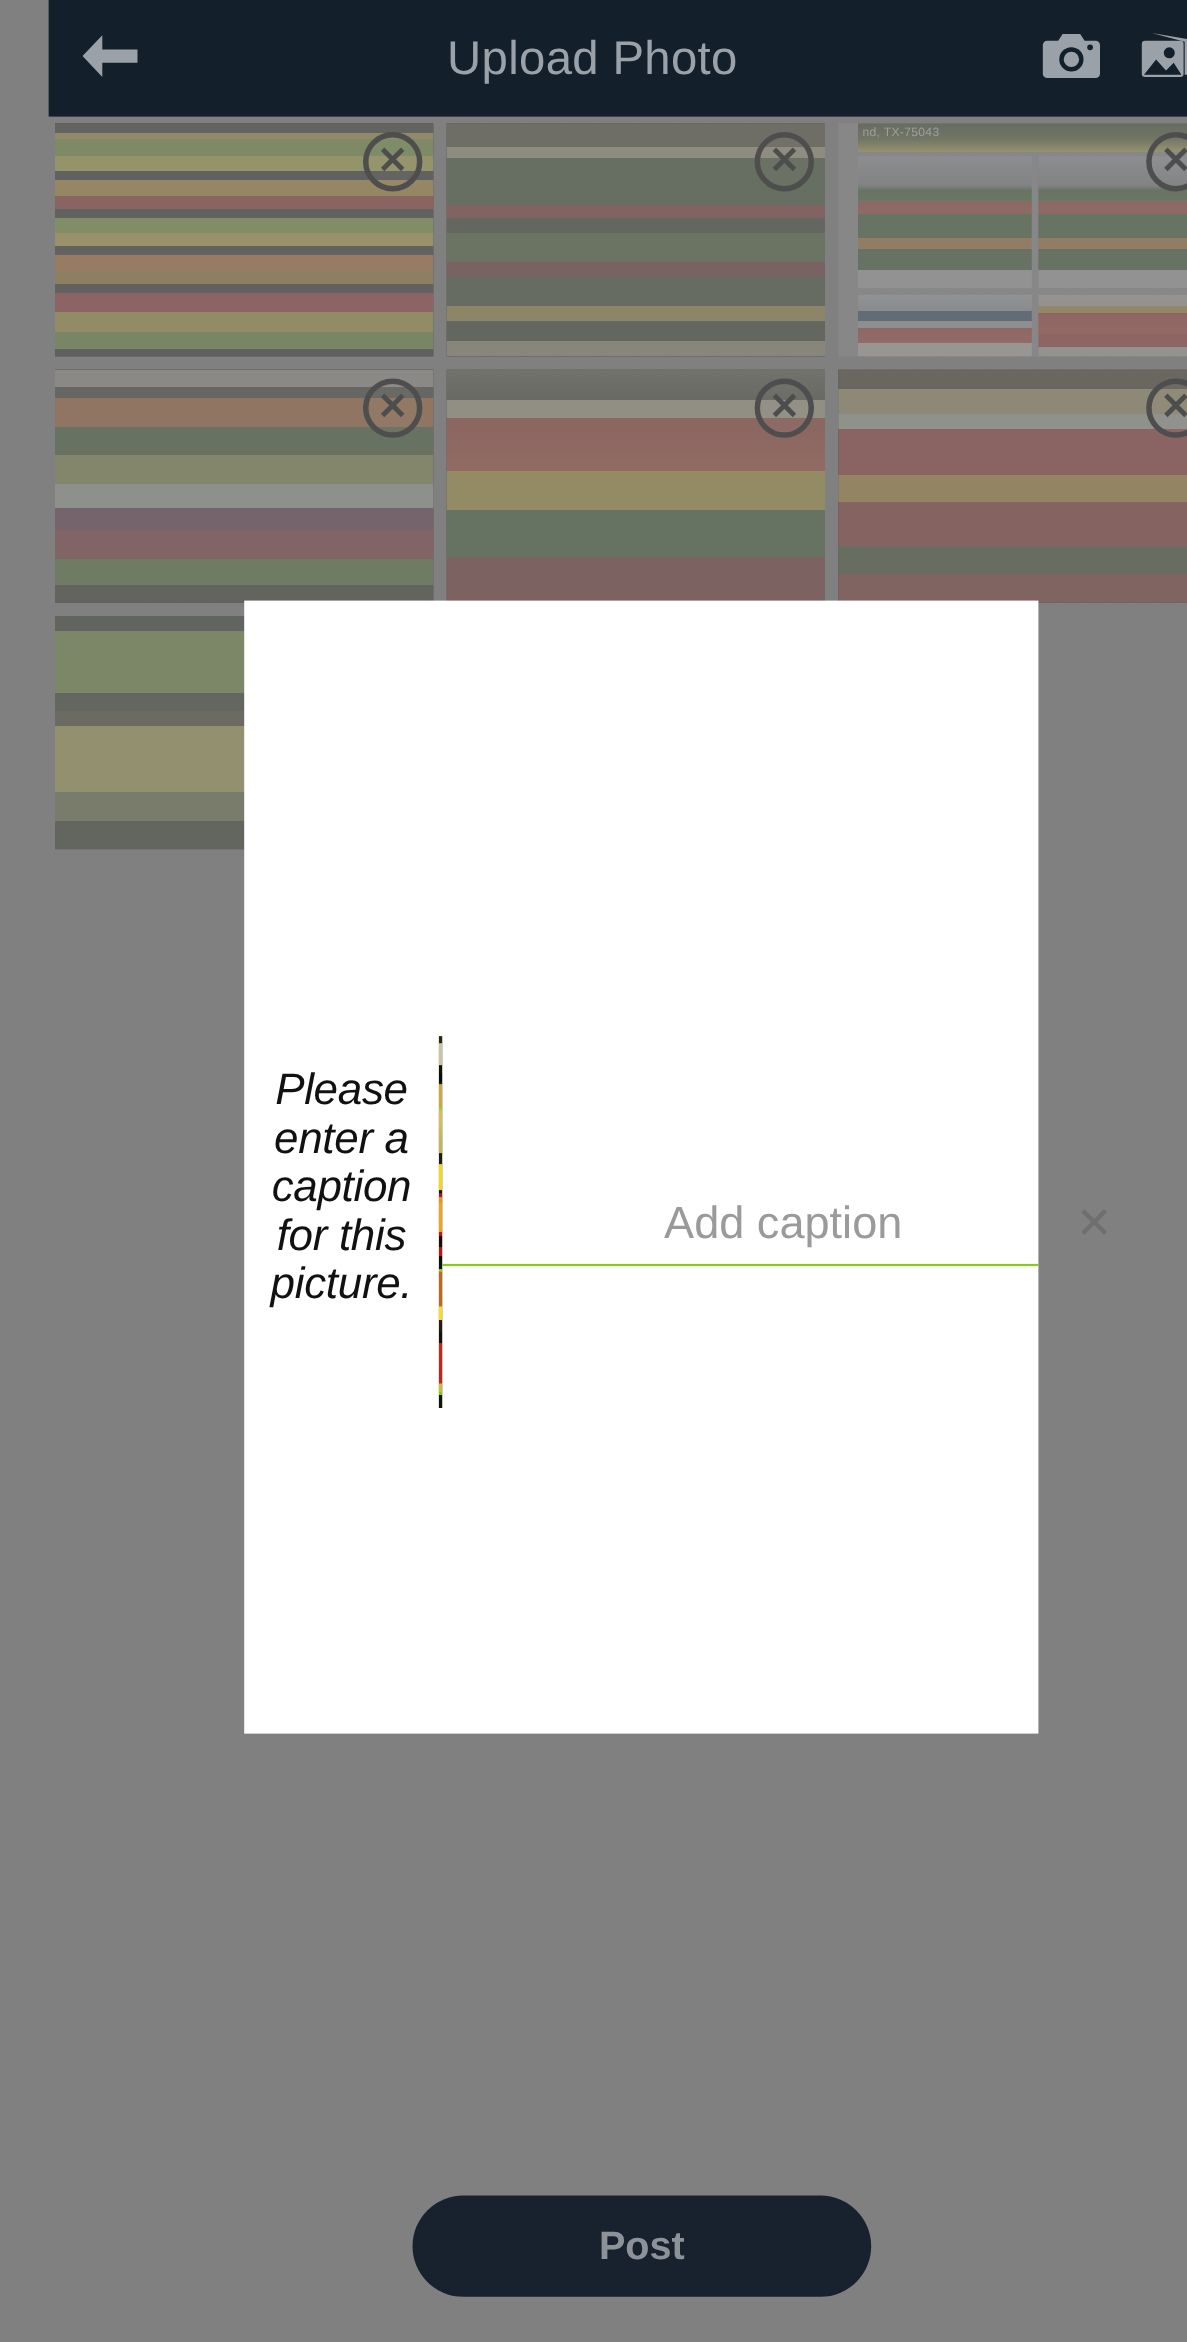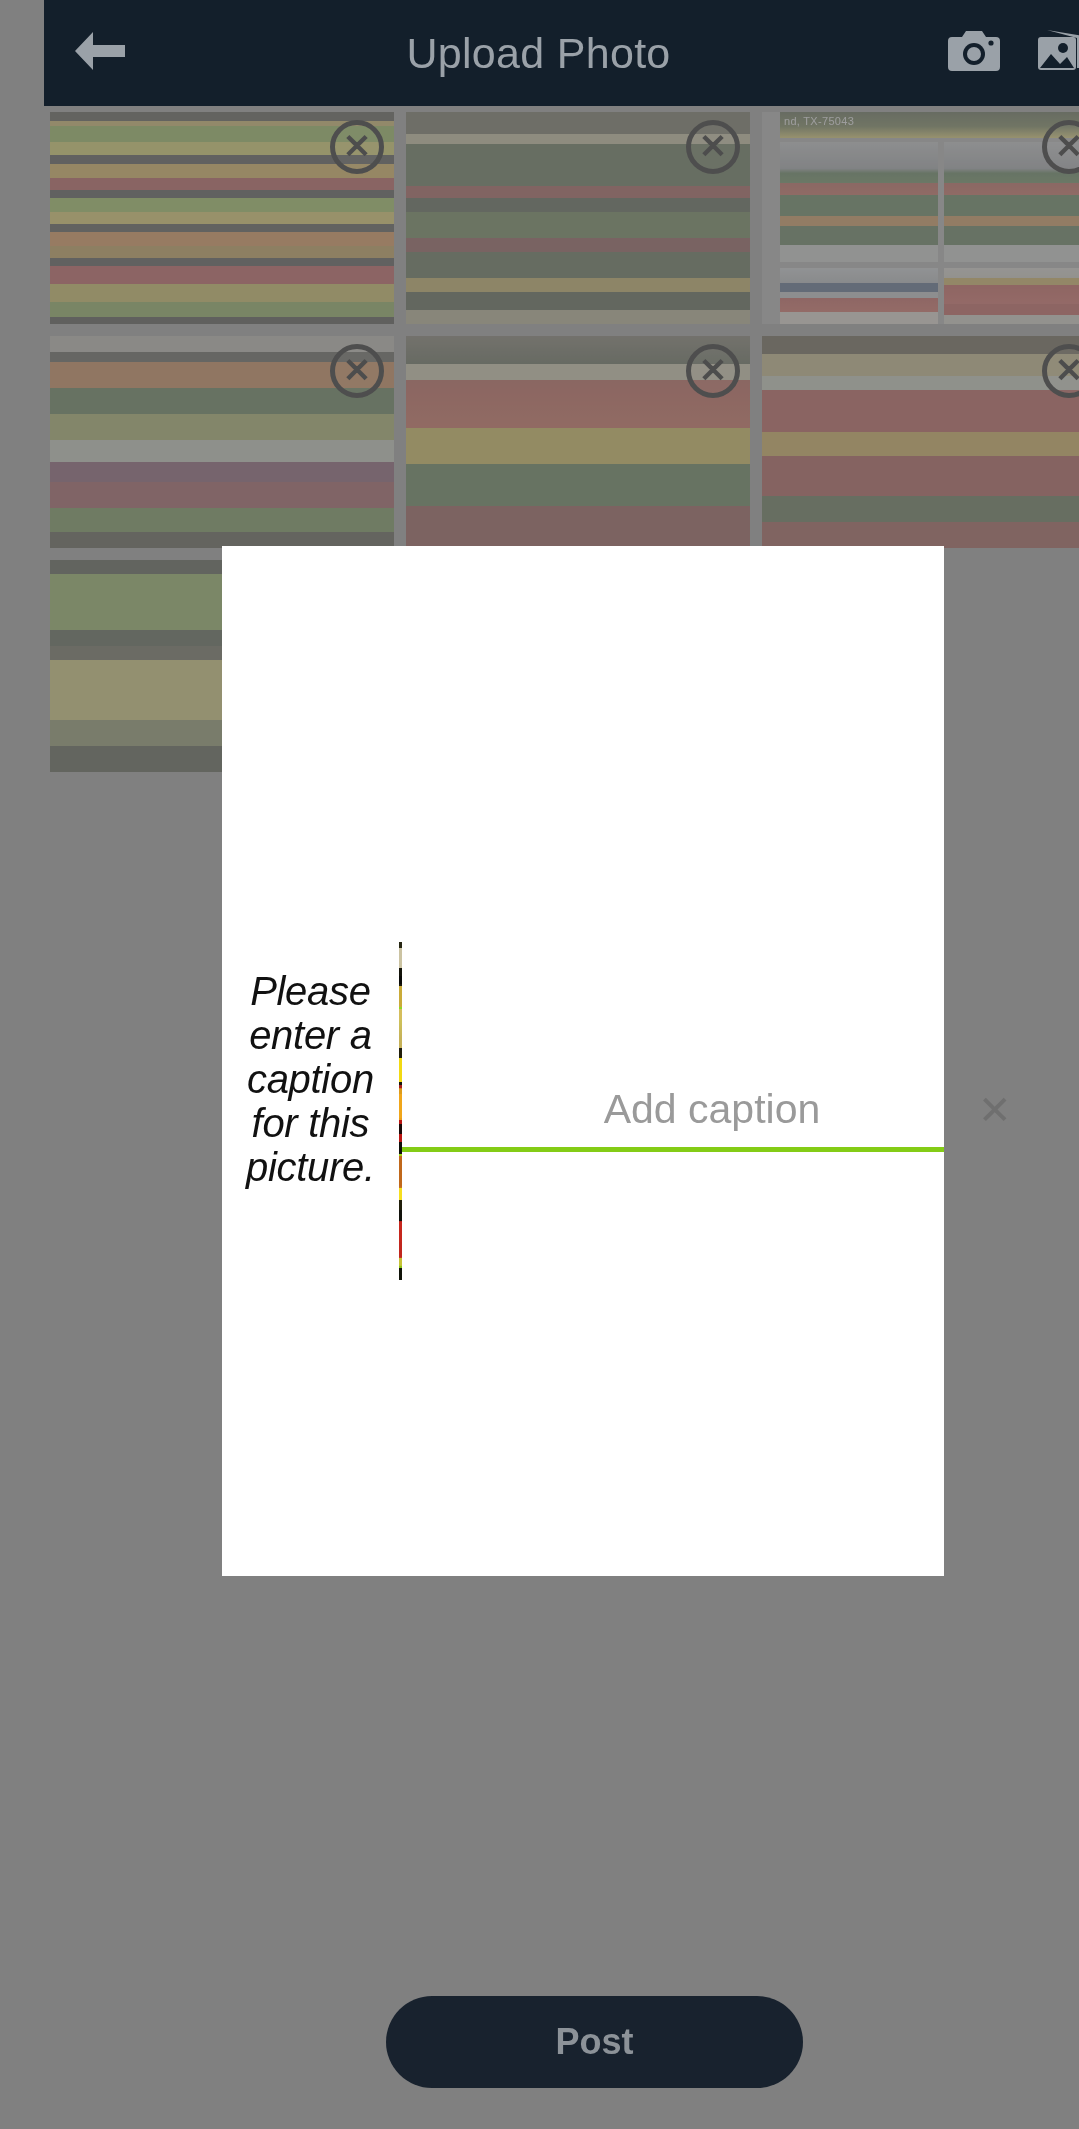--- a/index.html
+++ b/index.html
@@ -277,21 +277,21 @@
   .scrim {
     position: absolute;
     inset: 0;
     background: rgba(128,128,128,0.55);
     z-index: 2;
   }
 
   
   .post-btn {
     position: absolute;
-    left: 342px;
+    left: 331px;
     top: 1996px;
     width: 417px;
     height: 92px;
     border-radius: 46px;
     background: #18222e;
     color: #8c9298;
     font-size: 36px;
     font-weight: 700;
     display: flex;
     align-items: center;
@@ -389,21 +389,21 @@
       linear-gradient(180deg, transparent 0 258px, rgba(10,10,8,.9) 258px 268px, transparent 268px),
       linear-gradient(180deg, transparent 0 326px, rgba(10,10,8,.95) 326px 338px, transparent 338px);
   }
 
   .caption-field {
     margin-top: 116px;
     width: 542px;
     position: relative;
     display: flex;
     align-items: flex-end;
-    border-bottom: 5px solid #84cc16;
+    border-bottom: 2px solid #84cc16;
     padding-bottom: 10px;
   }
   .caption-input {
     flex: 1;
     border: none;
     outline: none;
     background: transparent;
     font-family: "Liberation Sans", sans-serif;
     font-size: 41px;
     color: #3a3a3a;

